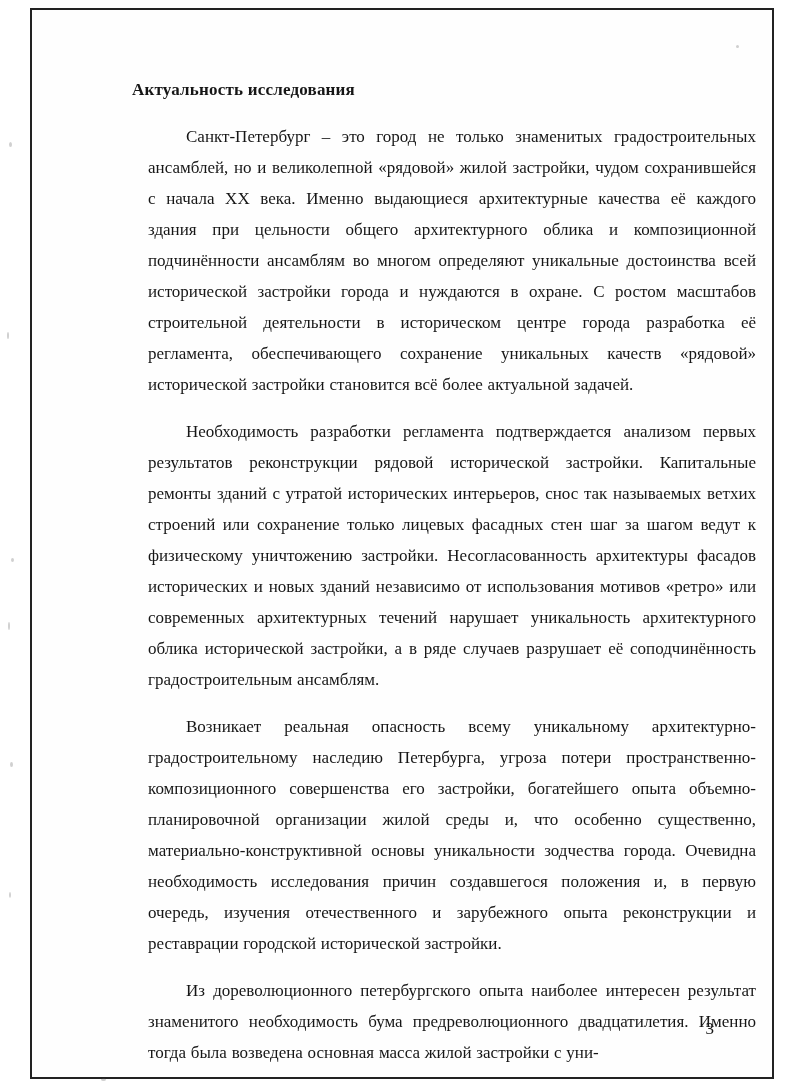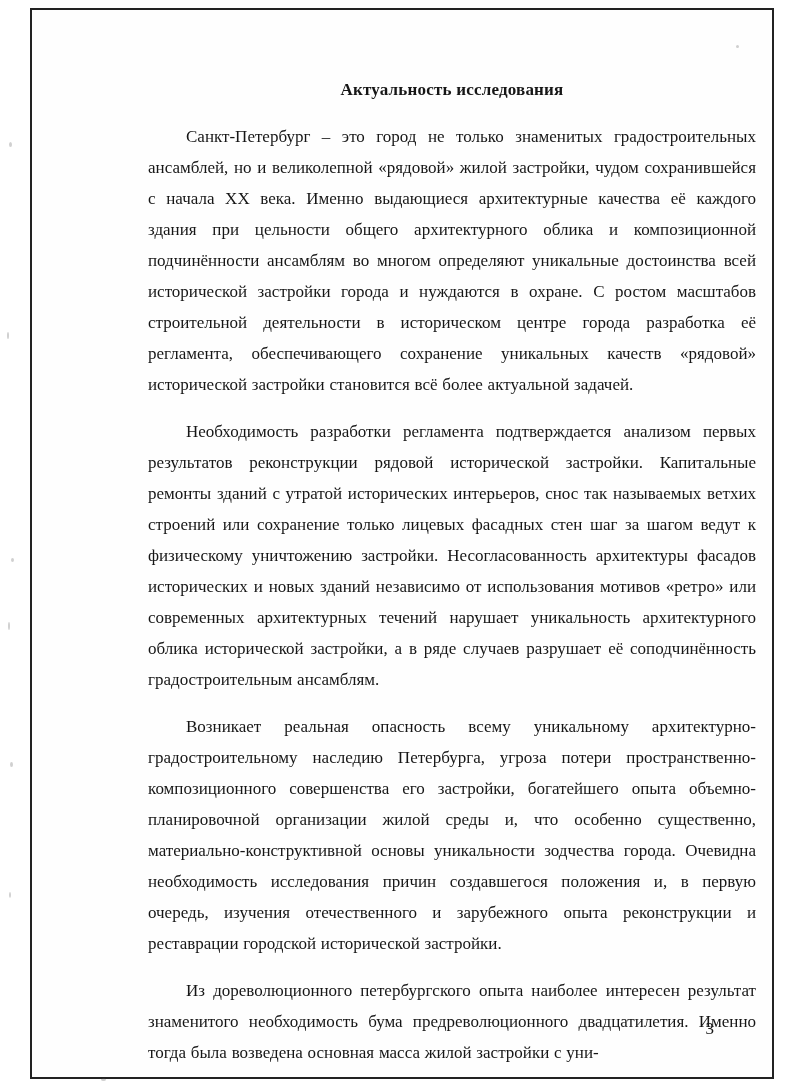--- a/index.html
+++ b/index.html
@@ -28,21 +28,20 @@
   .content {
     position: absolute;
     left: 100px;
     top: 64px;
     width: 640px;
   }
   .heading {
     font-size: 17px;
     line-height: 31px;
     font-weight: bold;
-    text-align: center;
     margin: 0 0 4px 0;
     letter-spacing: 0.2px;
   }
   .para {
     font-size: 17px;
     line-height: 31px;
     text-align: justify;
     text-indent: 38px;
     margin: 16px;
     hyphens: auto;

